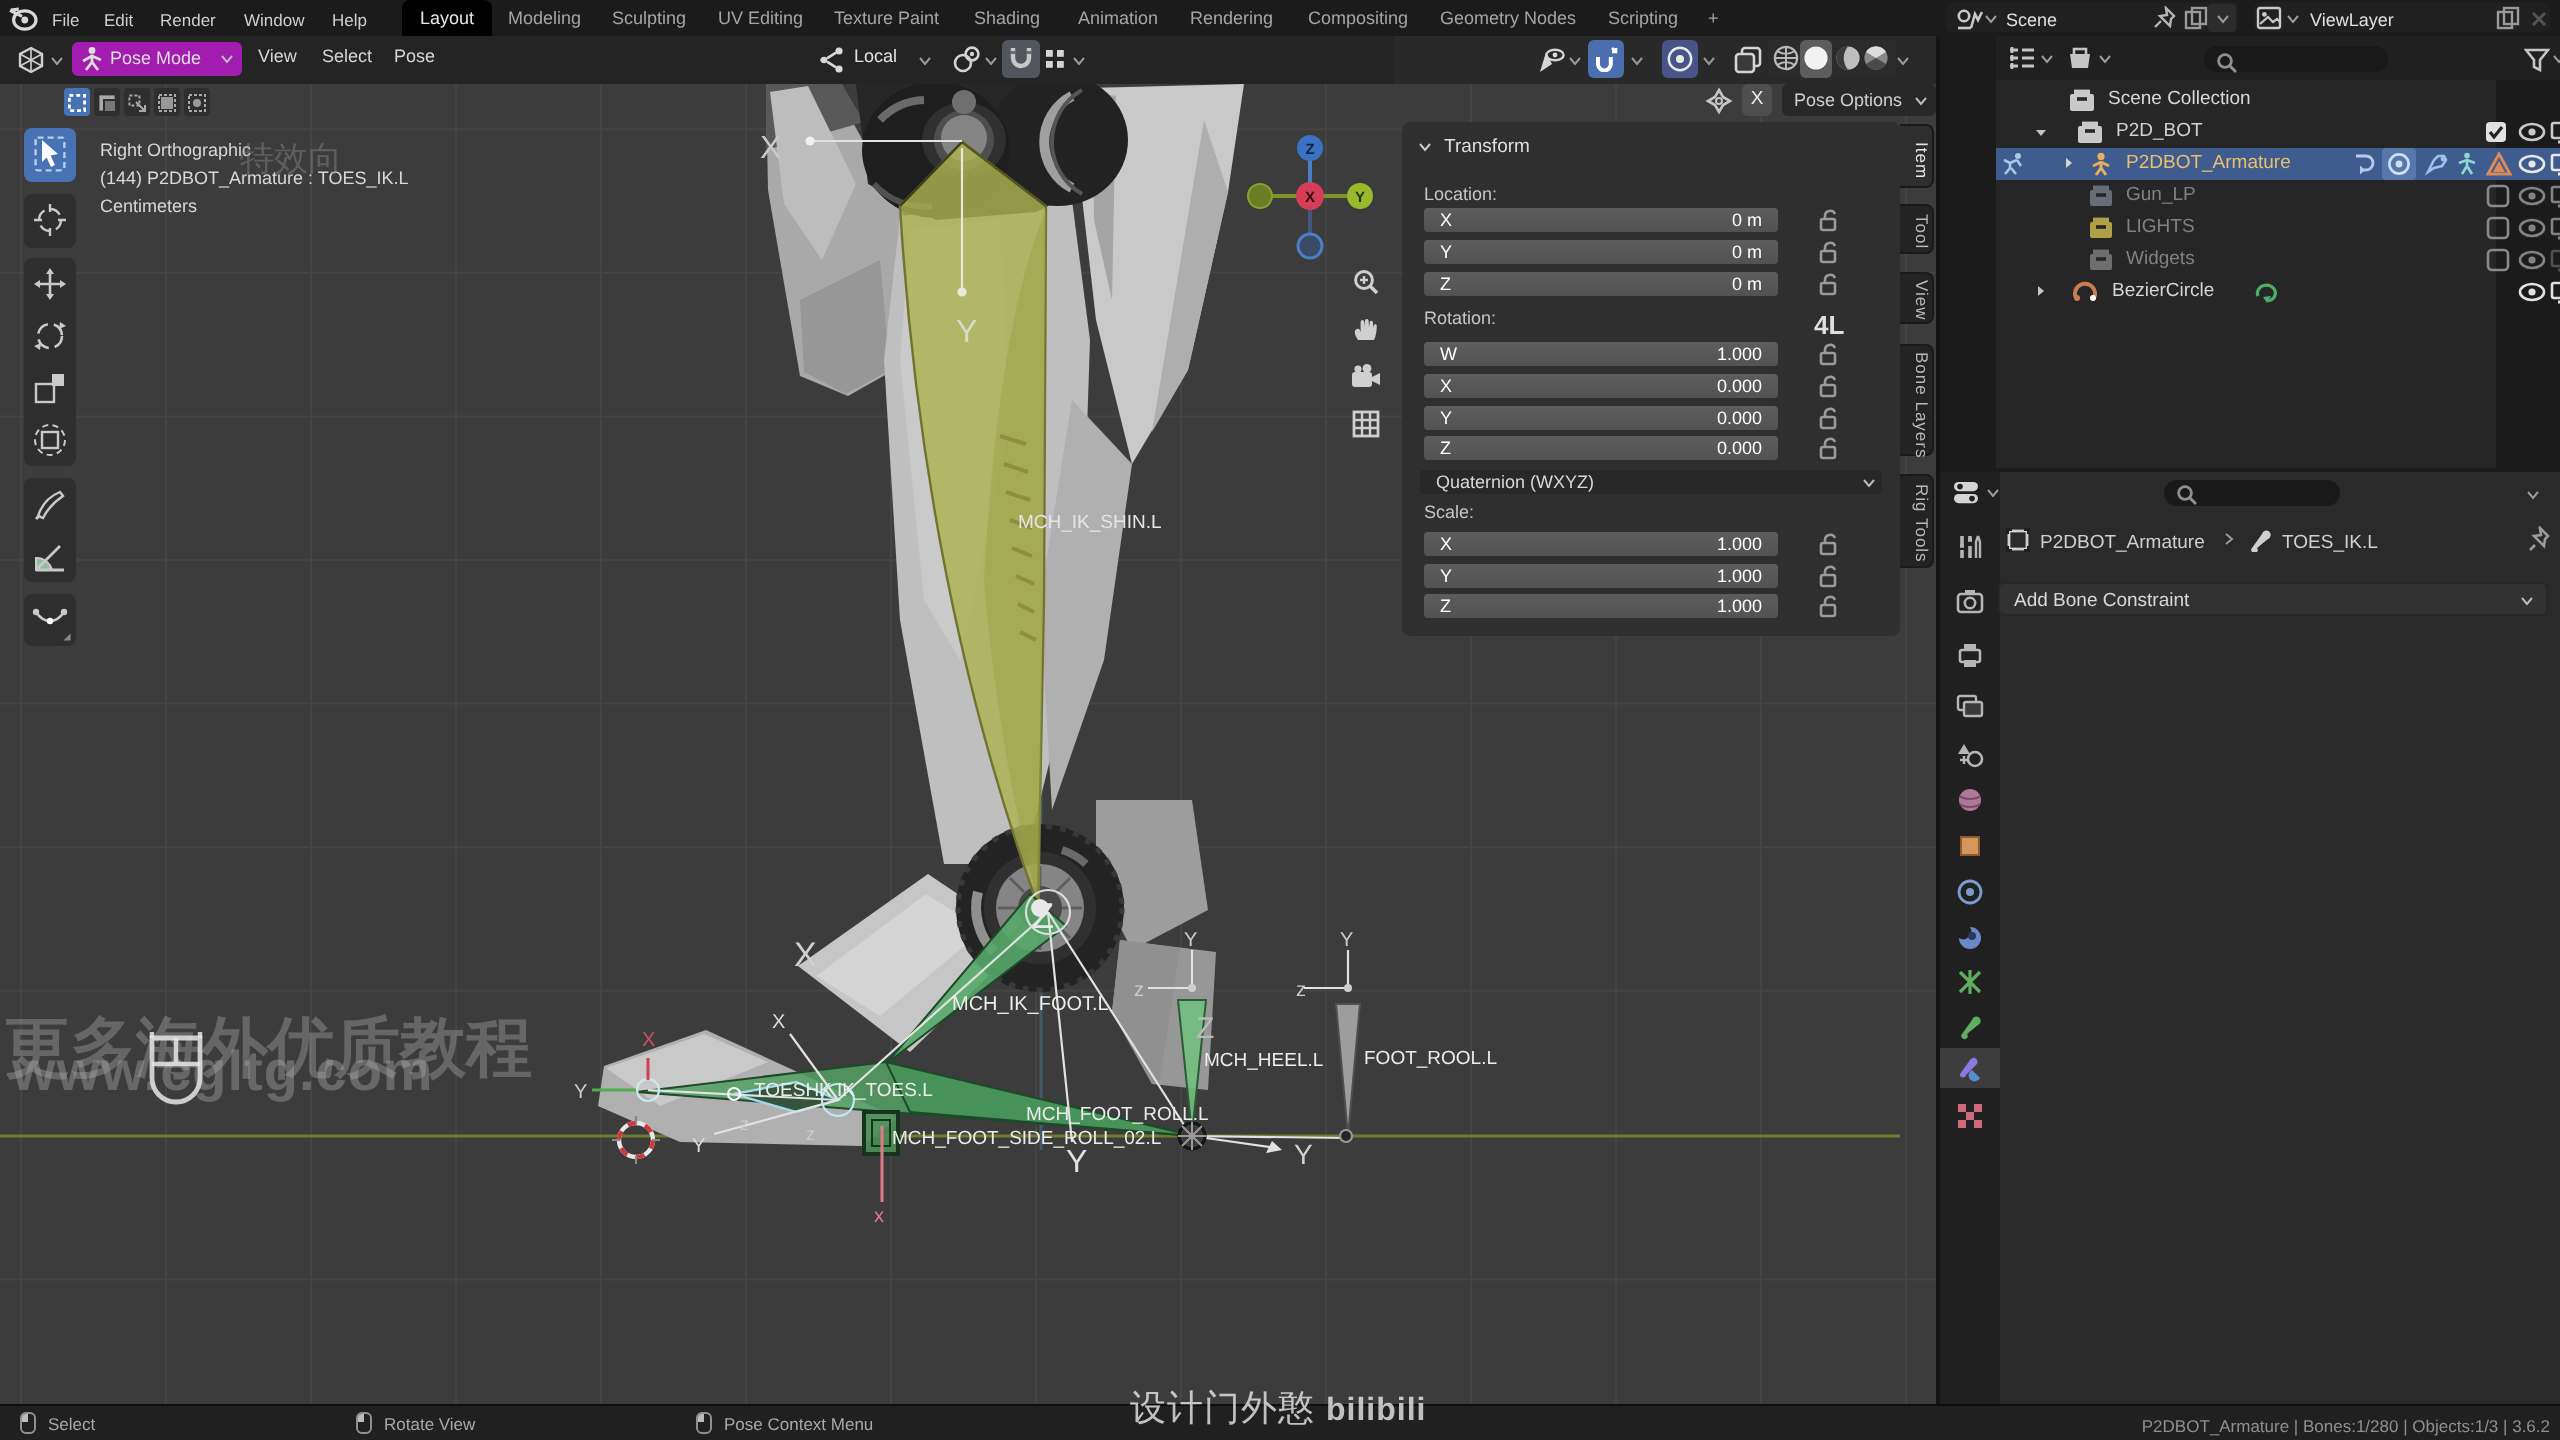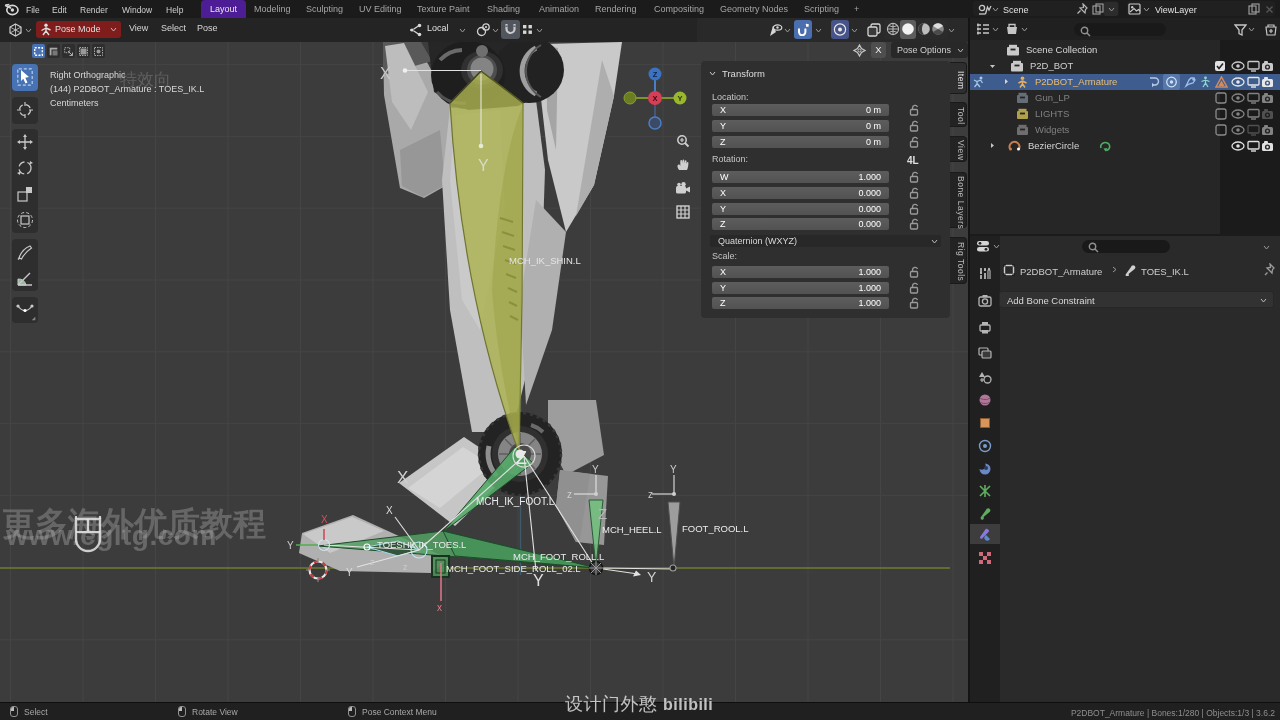--- a/index.html
+++ b/index.html
@@ -4,39 +4,39 @@
 <style>
   * { margin:0; padding:0; box-sizing:border-box; }
   html,body { width:1280px; height:720px; overflow:hidden; background:#111;
     font-family:"Liberation Sans", sans-serif; }
   .abs { position:absolute; }
   #stage { position:relative; width:1280px; height:720px; background:#1b1b1b; }
   
   #topbar { left:0; top:0; width:1280px; height:18px; background:#1b1b1b; color:#cfcfcf; font-size:8.5px; }
   .menu { position:absolute; top:4.5px; }
   .tab { position:absolute; top:0; height:18px; line-height:18px; padding:0 9px; color:#a5a5a5; font-size:9px; border-radius:4px 4px 0 0; }
-  .tab.act { background:#4c1d95; color:#e8e8e8; }
+  .tab.act { background:#000000; color:#e8e8e8; }
   
   #vphead { left:0; top:18px; width:968px; height:24px; background:#242424; color:#d6d6d6; font-size:9px; }
-  .hfield { position:absolute; top:3px; height:17px; background:#7f1d1d; border-radius:3px; color:#dedede; }
+  .hfield { position:absolute; top:3px; height:17px; background:#a21caf; border-radius:3px; color:#dedede; }
   
   .ic { position:absolute; }
   .caret { position:absolute; width:7px; height:5px; }
   
   #npanel { left:701px; top:61px; width:249px; height:257px; background:#2e2e2ef2; border-radius:4px; color:#c9c9c9; font-size:9px; }
   .nfield { position:absolute; left:11px; width:177px; height:12px; background:linear-gradient(#5d5d5d,#525252); border-radius:2px; color:#fff; font-size:9px; line-height:12px; }
   .nfield .ax { position:absolute; left:8px; }
   .nfield .val { position:absolute; right:8px; }
   .nlabel { position:absolute; left:11px; color:#c6c6c6; font-size:9px; }
   .lock { position:absolute; left:207px; width:12px; height:12px; opacity:.8; }
   .ntab { position:absolute; left:950px; width:17px; background:#232323; border:1px solid #1a1a1a; border-left:none; border-radius:0 4px 4px 0; color:#b9b9b9; font-size:8.5px;
      writing-mode:vertical-rl; text-align:center; letter-spacing:.5px; white-space:nowrap; }
   .ntab.act { background:#2e2e2e; color:#e5e5e5; }
   
-  #outliner { left:970px; top:18px; width:250px; height:216px; background:#262626; color:#cdcdcd; font-size:9.5px; }
+  #outliner { left:998px; top:18px; width:250px; height:216px; background:#262626; color:#cdcdcd; font-size:9.5px; }
   #outlhead { position:absolute; left:0; top:0; width:310px; height:22px; background:#202020; }
   .orow { position:absolute; left:0; width:310px; height:16px; line-height:16px; }
   
   #props { left:970px; top:236px; width:310px; height:466px; background:#2a2a2a; }
   #propstrip { position:absolute; left:0; top:0; width:30px; height:466px; background:#202020; }
   
   #status { left:0; top:702px; width:1280px; height:18px; background:#202020; border-top:1px solid #0e0e0e; color:#a8a8a8; font-size:8.5px; }
   .mouseic { position:absolute; top:3px; width:8px; height:11px; border:1px solid #909090; border-radius:3px; }
   .mouseic:before { content:""; position:absolute; left:0px; top:0px; width:3px; height:4px; background:#bbb; border-radius:2px 0 0 0; }
   
@@ -576,21 +576,21 @@
       </span>
     <span class="nfield" style="top:59px">
         <span class="ax">Y</span>
         <span class="val">0 m</span>
       </span>
     <span class="nfield" style="top:75px">
         <span class="ax">Z</span>
         <span class="val">0 m</span>
       </span>
     <span class="nlabel" style="top:93px">Rotation:</span>
-    <span style="position:absolute;left:206px;top:94px;color:#dfdfdf;font-size:10px;font-weight:bold">4L</span>
+    <span style="position:absolute;left:206px;top:94px;color:#dfdfdf;font-size:13px;font-weight:bold">4L</span>
     <span class="nfield" style="top:110px">
         <span class="ax">W</span>
         <span class="val">1.000</span>
       </span>
     <span class="nfield" style="top:126px">
         <span class="ax">X</span>
         <span class="val">0.000</span>
       </span>
     <span class="nfield" style="top:141.5px">
         <span class="ax">Y</span>

